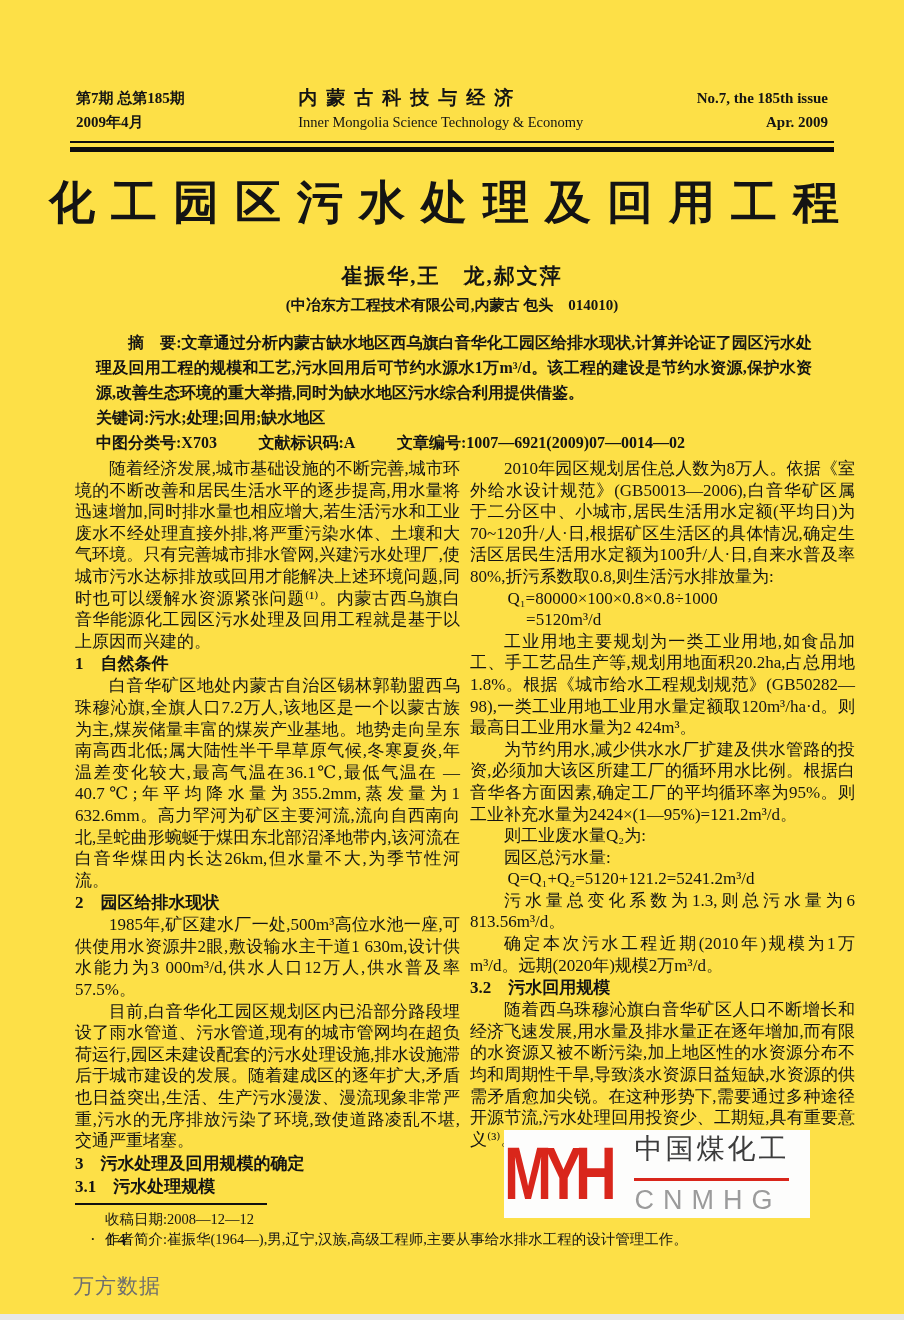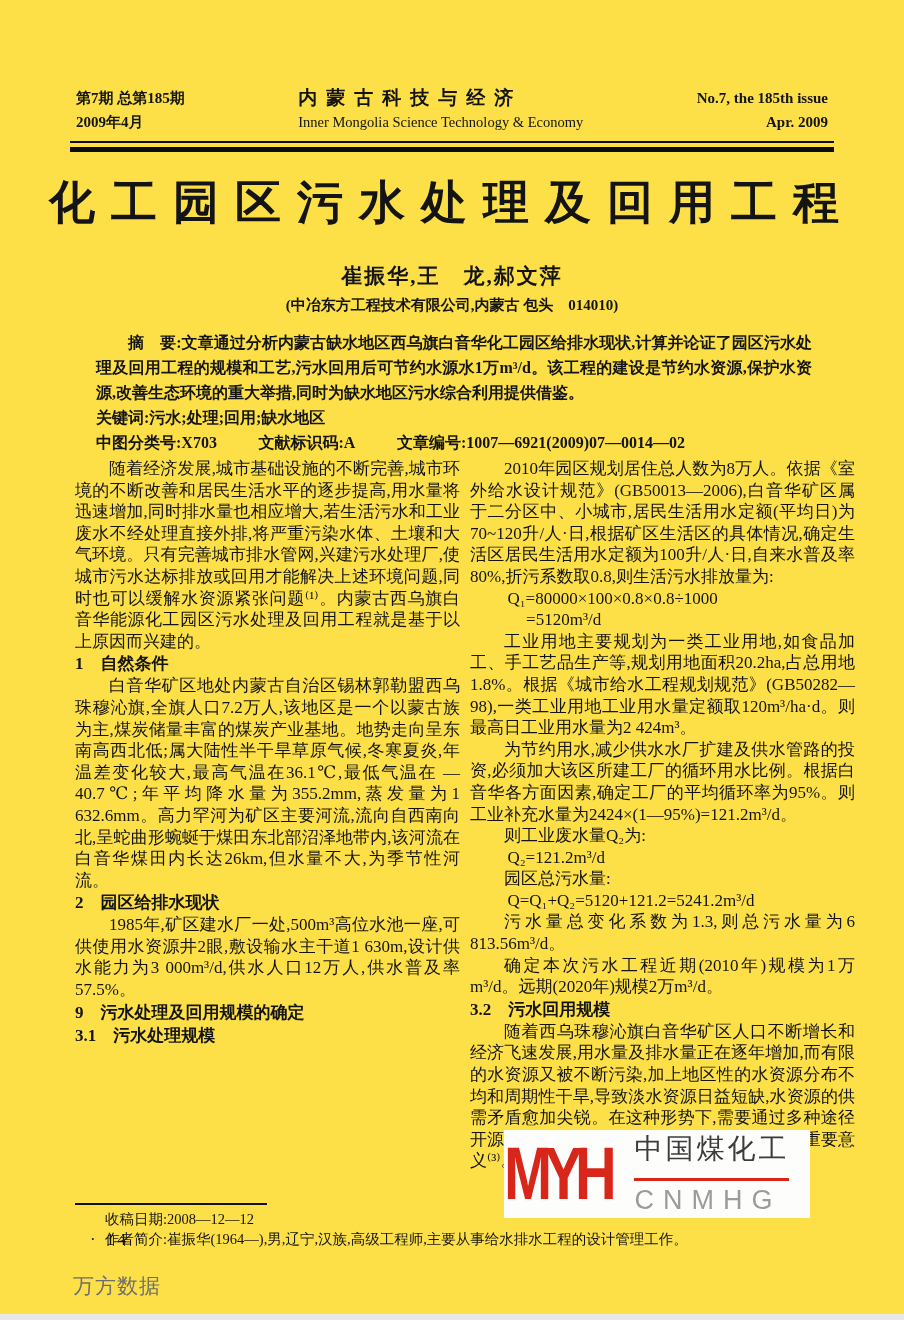--- a/index.html
+++ b/index.html
@@ -128,31 +128,31 @@
     <p class="meta-line"><span class="lbl">中图分类号:X703</span><span class="meta-gap"></span><span class="lbl">文献标识码:A</span><span class="meta-gap"></span><span class="lbl">文章编号:1007—6921(2009)07—0014—02</span></p>
   </div>
 
   <div class="columns">
     <div class="col">
       <p>随着经济发展,城市基础设施的不断完善,城市环境的不断改善和居民生活水平的逐步提高,用水量将迅速增加,同时排水量也相应增大,若生活污水和工业废水不经处理直接外排,将严重污染水体、土壤和大气环境。只有完善城市排水管网,兴建污水处理厂,使城市污水达标排放或回用才能解决上述环境问题,同时也可以缓解水资源紧张问题⁽¹⁾。内蒙古西乌旗白音华能源化工园区污水处理及回用工程就是基于以上原因而兴建的。</p>
       <h3>1　自然条件</h3>
       <p>白音华矿区地处内蒙古自治区锡林郭勒盟西乌珠穆沁旗,全旗人口7.2万人,该地区是一个以蒙古族为主,煤炭储量丰富的煤炭产业基地。地势走向呈东南高西北低;属大陆性半干旱草原气候,冬寒夏炎,年温差变化较大,最高气温在36.1℃,最低气温在 —40.7℃;年平均降水量为355.2mm,蒸发量为1 632.6mm。高力罕河为矿区主要河流,流向自西南向北,呈蛇曲形蜿蜒于煤田东北部沼泽地带内,该河流在白音华煤田内长达26km,但水量不大,为季节性河流。</p>
       <h3>2　园区给排水现状</h3>
       <p>1985年,矿区建水厂一处,500m³高位水池一座,可供使用水资源井2眼,敷设输水主干道1 630m,设计供水能力为3 000m³/d,供水人口12万人,供水普及率57.5%。</p>
-      <h3>9　污水处理及回用规模的确定</h3>
+      <p>目前,白音华化工园区规划区内已沿部分路段埋设了雨水管道、污水管道,现有的城市管网均在超负荷运行,园区未建设配套的污水处理设施,排水设施滞后于城市建设的发展。随着建成区的逐年扩大,矛盾也日益突出,生活、生产污水漫泼、漫流现象非常严重,污水的无序排放污染了环境,致使道路凌乱不堪,交通严重堵塞。</p>
+      <h3>3　污水处理及回用规模的确定</h3>
       <h3>3.1　污水处理规模</h3>
     </div>
     <div class="col">
       <p>2010年园区规划居住总人数为8万人。依据《室外给水设计规范》(GB50013—2006),白音华矿区属于二分区中、小城市,居民生活用水定额(平均日)为70~120升/人·日,根据矿区生活区的具体情况,确定生活区居民生活用水定额为100升/人·日,自来水普及率80%,折污系数取0.8,则生活污水排放量为:</p>
       <p class="formula">Q₁=80000×100×0.8×0.8÷1000</p>
       <p class="formula2">=5120m³/d</p>
       <p>工业用地主要规划为一类工业用地,如食品加工、手工艺品生产等,规划用地面积20.2ha,占总用地1.8%。根据《城市给水工程规划规范》(GB50282—98),一类工业用地工业用水量定额取120m³/ha·d。则最高日工业用水量为2 424m³。</p>
       <p>为节约用水,减少供水水厂扩建及供水管路的投资,必须加大该区所建工厂的循环用水比例。根据白音华各方面因素,确定工厂的平均循环率为95%。则工业补充水量为2424×(1—95%)=121.2m³/d。</p>
       <p>则工业废水量Q₂为:</p>
-      <p class="formula">Q₂=121.2m³/d</p>
       <p>园区总污水量:</p>
       <p class="formula">Q=Q₁+Q₂=5120+121.2=5241.2m³/d</p>
       <p>污水量总变化系数为1.3,则总污水量为6 813.56m³/d。</p>
       <p>确定本次污水工程近期(2010年)规模为1万m³/d。远期(2020年)规模2万m³/d。</p>
       <h3>3.2　污水回用规模</h3>
       <p>随着西乌珠穆沁旗白音华矿区人口不断增长和经济飞速发展,用水量及排水量正在逐年增加,而有限的水资源又被不断污染,加上地区性的水资源分布不均和周期性干旱,导致淡水资源日益短缺,水资源的供需矛盾愈加尖锐。在这种形势下,需要通过多种途径开源节流,污水处理回用投资少、工期短,具有重要意义⁽³⁾。</p>
     </div>
   </div>
 
   <div class="watermark">

